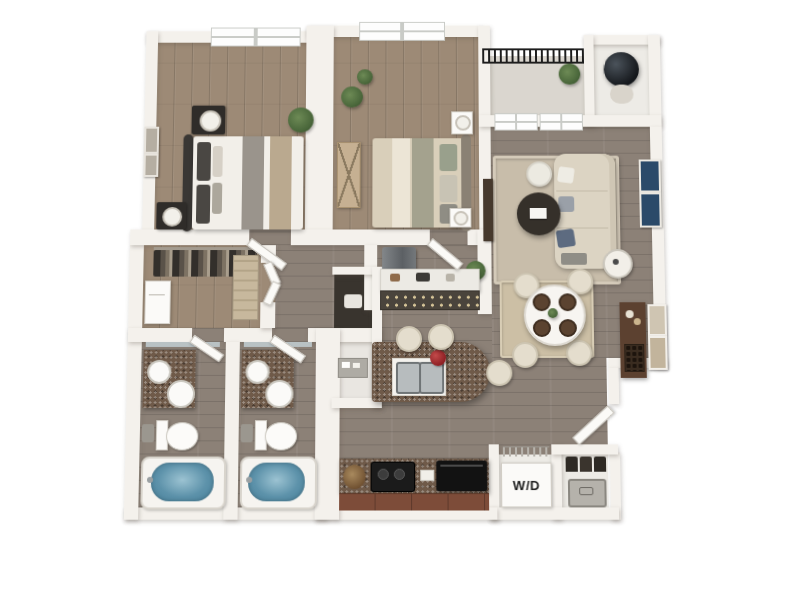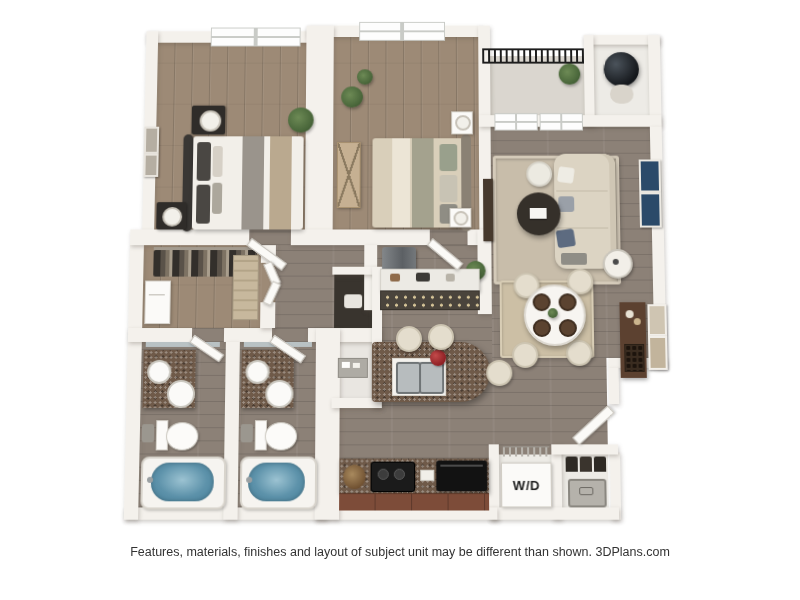--- a/index.html
+++ b/index.html
@@ -267,18 +267,14 @@
     <div class="door" style="left:330px;top:230px;width:38px;height:7px;transform:rotate(40deg);transform-origin:0 50%;"></div>
     <div class="door" style="left:92px;top:328px;width:34px;height:7px;transform:rotate(34deg);transform-origin:0 50%;"></div>
     <div class="door" style="left:172px;top:328px;width:36px;height:7px;transform:rotate(34deg);transform-origin:0 50%;"></div>
     <div class="door" style="left:162px;top:256px;width:7px;height:22px;transform:rotate(-24deg);transform-origin:50% 0;"></div>
     <div class="door" style="left:162px;top:274px;width:7px;height:22px;transform:rotate(24deg);transform-origin:50% 100%;"></div>
     <div class="door" style="left:462px;top:398px;width:46px;height:8px;transform:rotate(-42deg);transform-origin:100% 50%;"></div>
 
   </div>
 
   <div id="footer">
-    <div>
-      <span>Features, materials, finishes and layout of subject unit may be different than shown.</span>
-      <span>3DPlans.com</span>
-    </div>
   </div>
 </div>
 
 </body></html>

